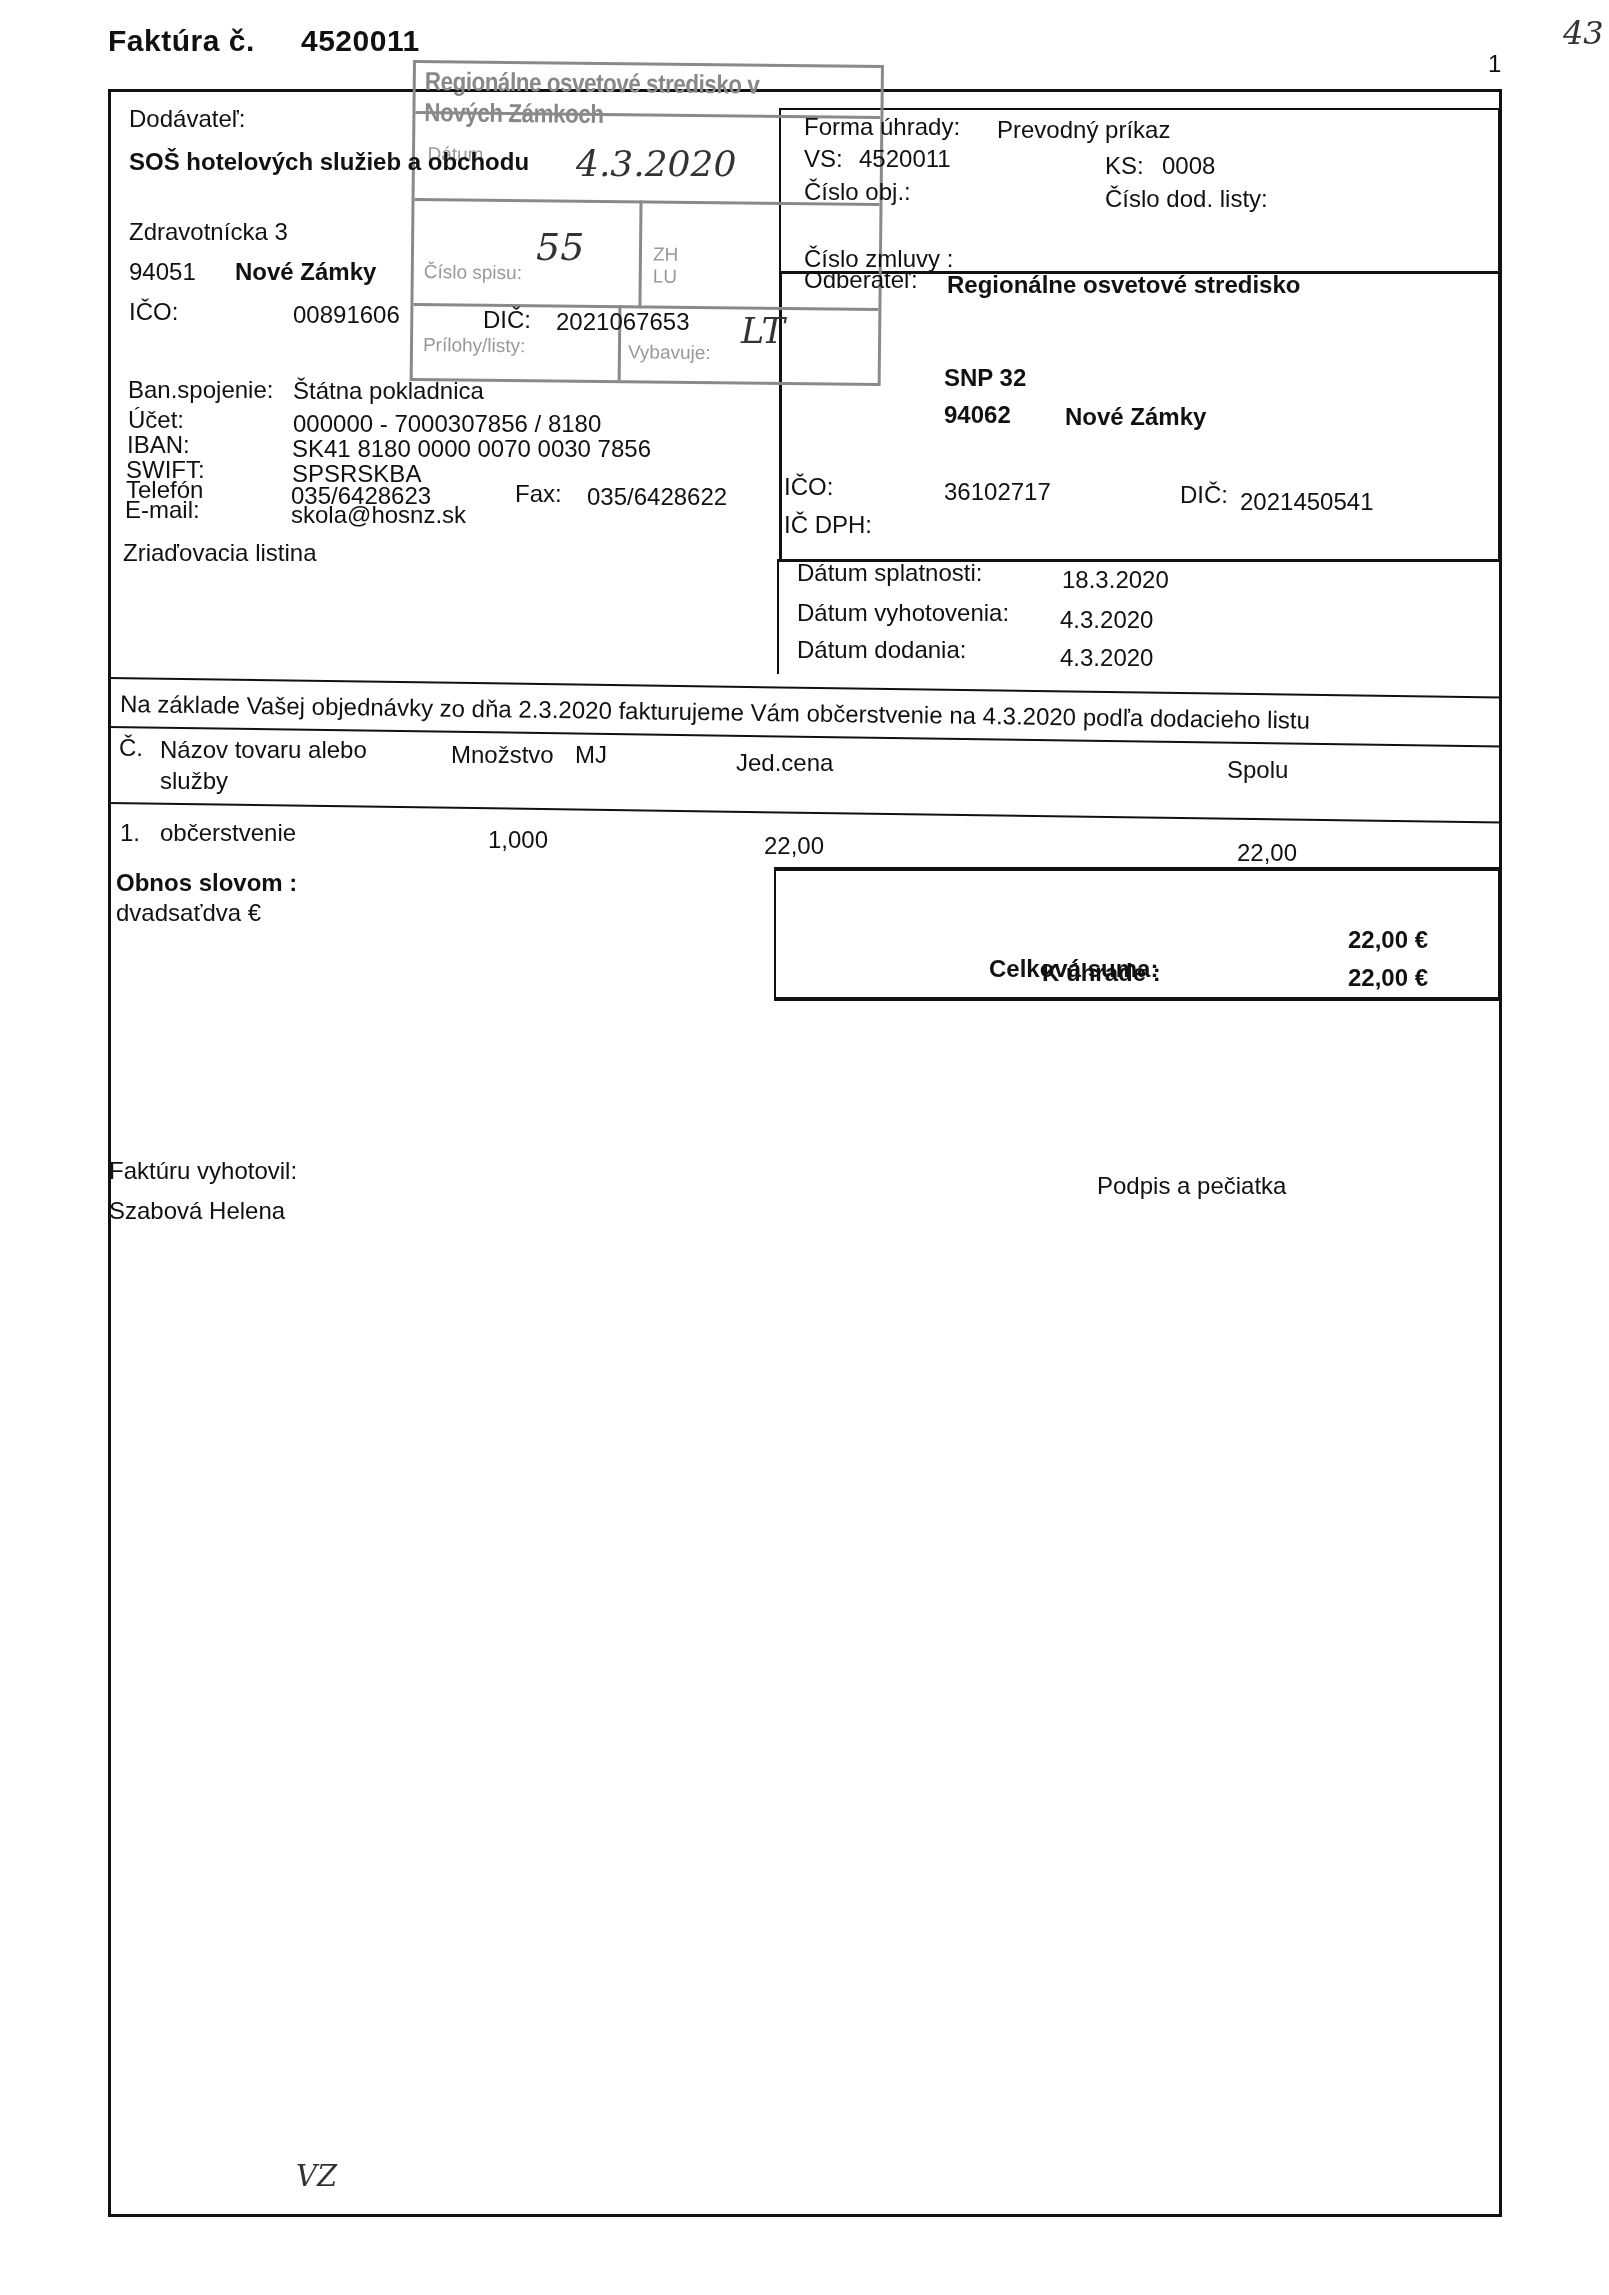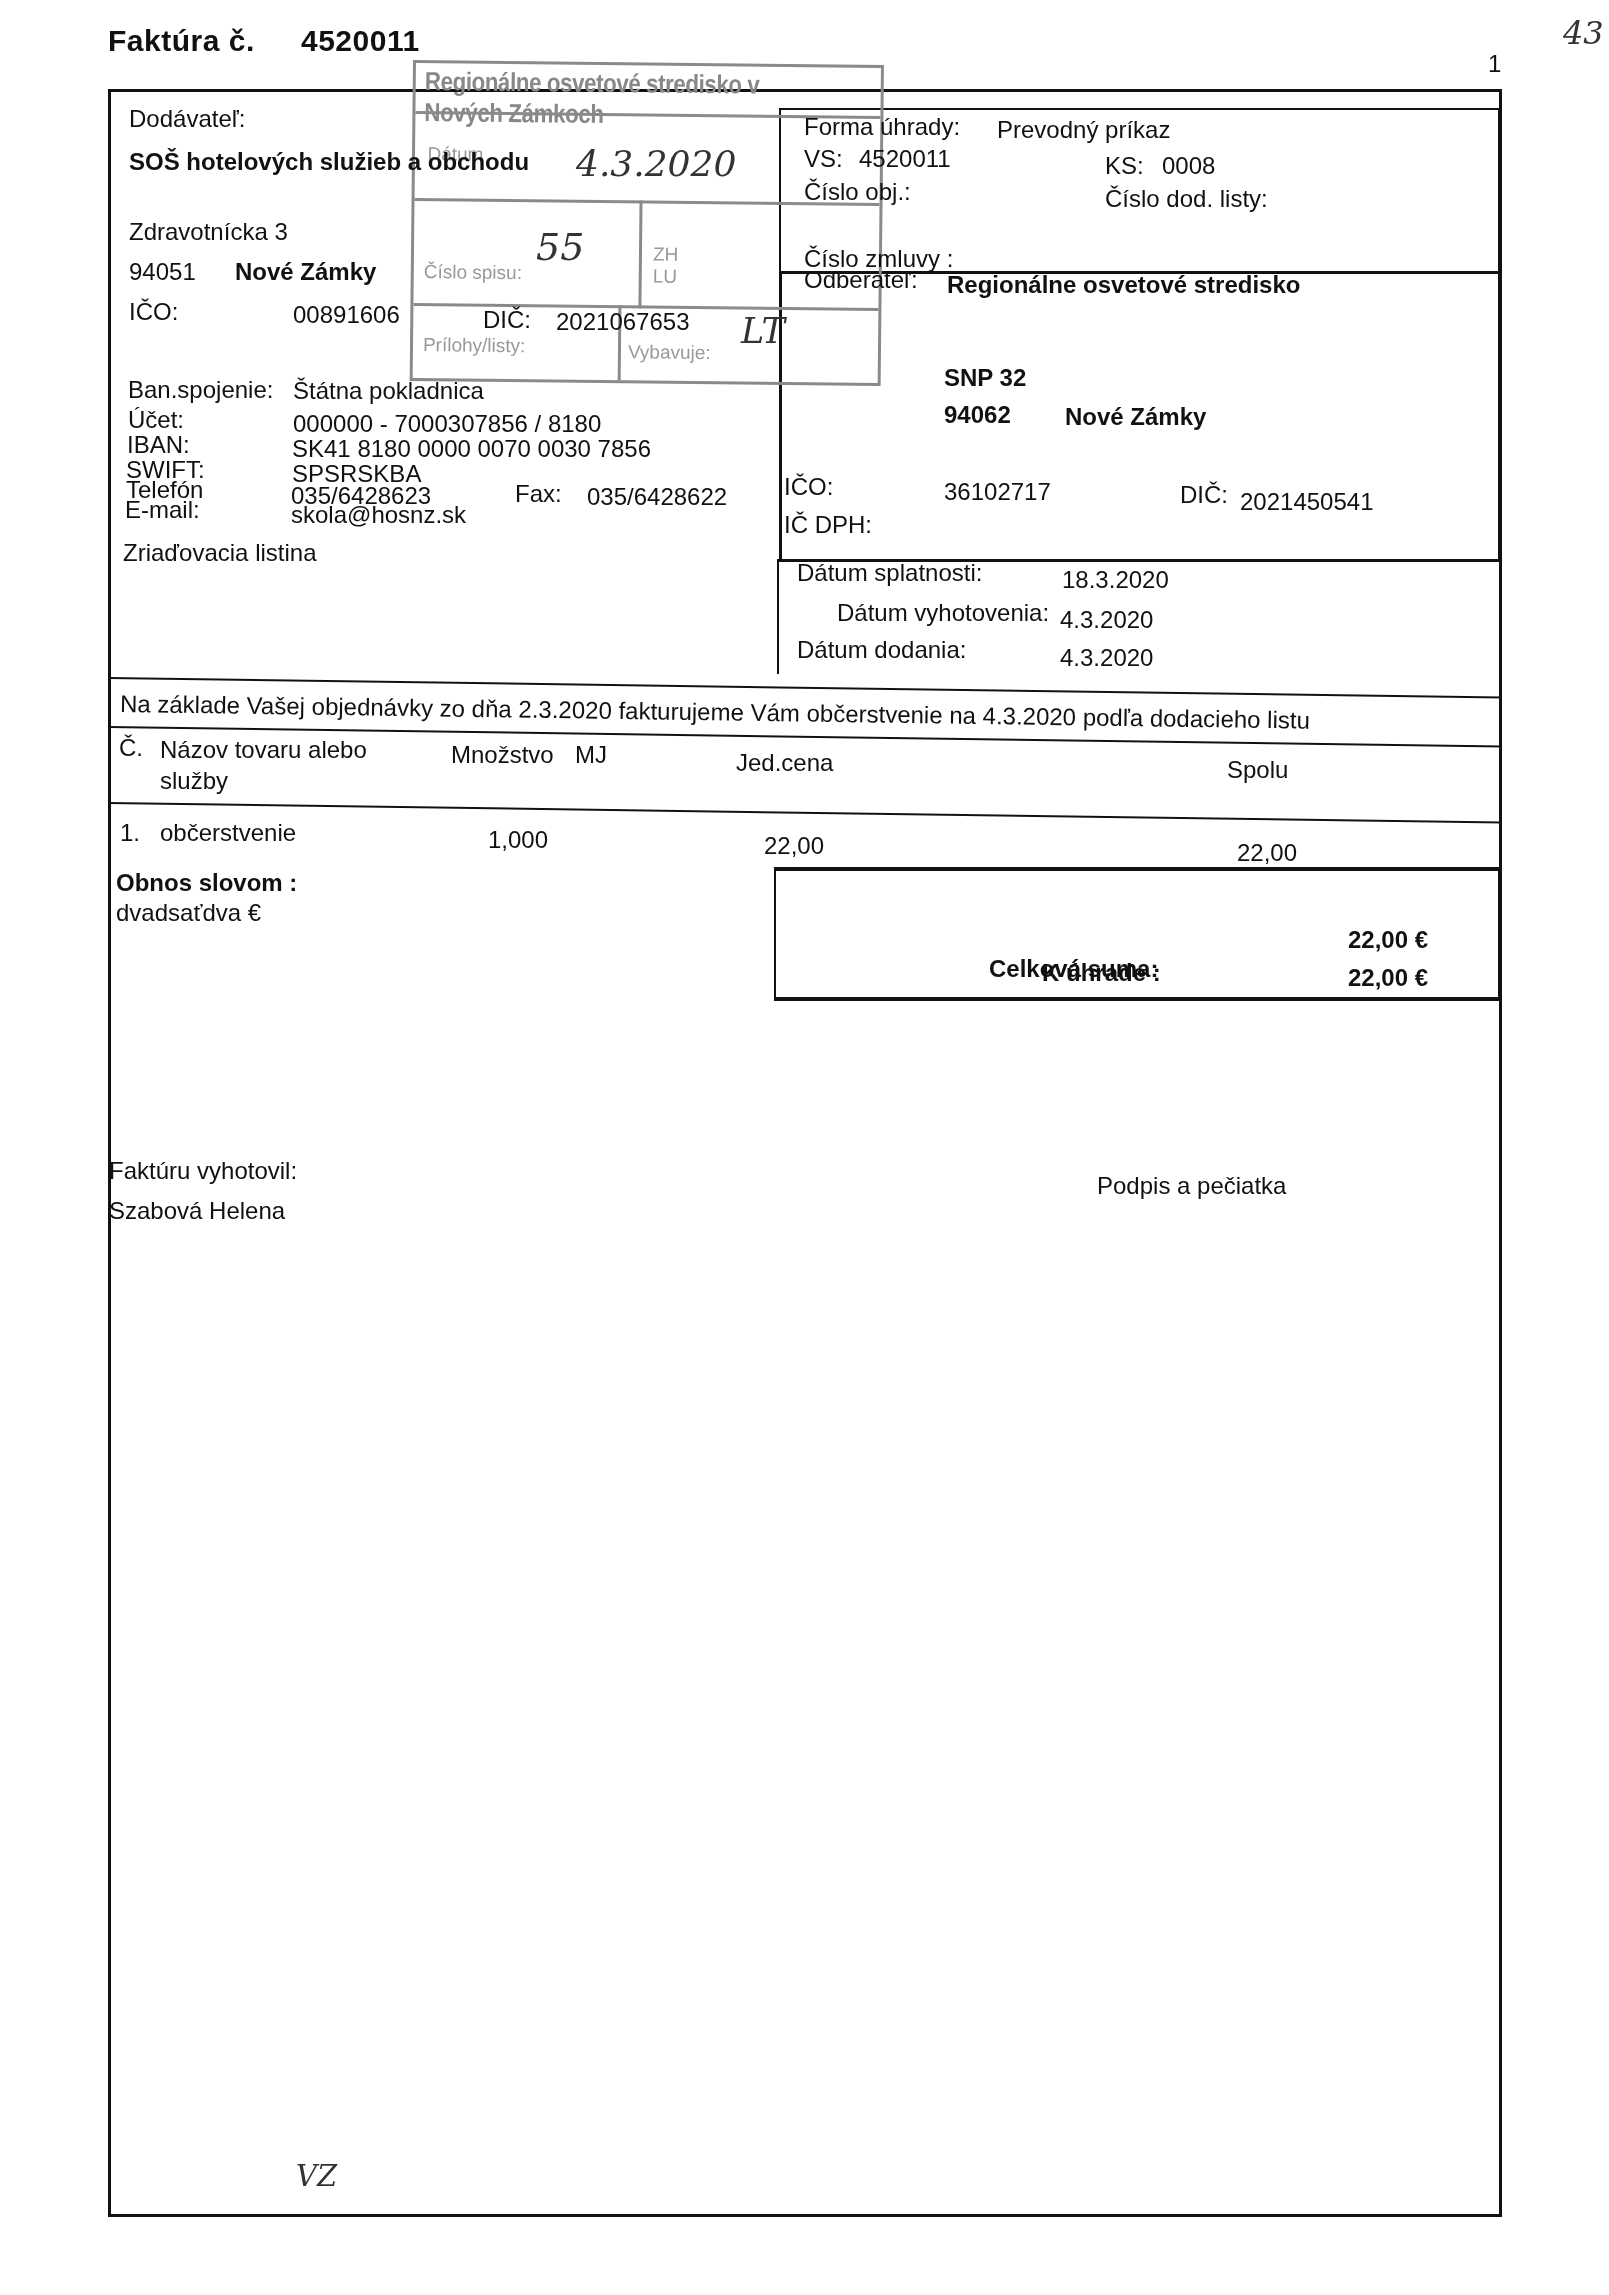--- a/index.html
+++ b/index.html
@@ -100,21 +100,21 @@
 <div class="abs t b" style="left:944px; top:401px;">94062</div>
 <div class="abs t b" style="left:1065px; top:403px;">Nové Zámky</div>
 <div class="abs t" style="left:784px; top:473px;">IČO:</div>
 <div class="abs t" style="left:944px; top:478px;">36102717</div>
 <div class="abs t" style="left:1180px; top:481px;">DIČ:</div>
 <div class="abs t" style="left:1240px; top:488px;">2021450541</div>
 <div class="abs t" style="left:784px; top:511px;">IČ DPH:</div>
 
 <div class="abs t" style="left:797px; top:559px;">Dátum splatnosti:</div>
 <div class="abs t" style="left:1062px; top:566px;">18.3.2020</div>
-<div class="abs t" style="left:797px; top:599px;margin-left:40px;">Dátum vyhotovenia:</div>
+<div class="abs t" style="left:797px; top:599px;">Dátum vyhotovenia:</div>
 <div class="abs t" style="left:1060px; top:606px;">4.3.2020</div>
 <div class="abs t" style="left:797px; top:636px;">Dátum dodania:</div>
 <div class="abs t" style="left:1060px; top:644px;">4.3.2020</div>
 
 <div class="hline" style="left:108px; top:677px; width:1394px; transform:rotate(0.8deg); transform-origin:left;"></div>
 <div class="abs t" style="left:120px; top:690px; transform:rotate(0.8deg); transform-origin:left;">Na základe Vašej objednávky zo dňa 2.3.2020 fakturujeme Vám občerstvenie na 4.3.2020 podľa dodacieho listu</div>
 <div class="hline" style="left:108px; top:726px; width:1394px; transform:rotate(0.8deg); transform-origin:left;"></div>
 
 <div class="abs t" style="left:119px; top:734px;">Č.</div>
 <div class="abs t" style="left:160px; top:736px;">Názov tovaru alebo</div>

